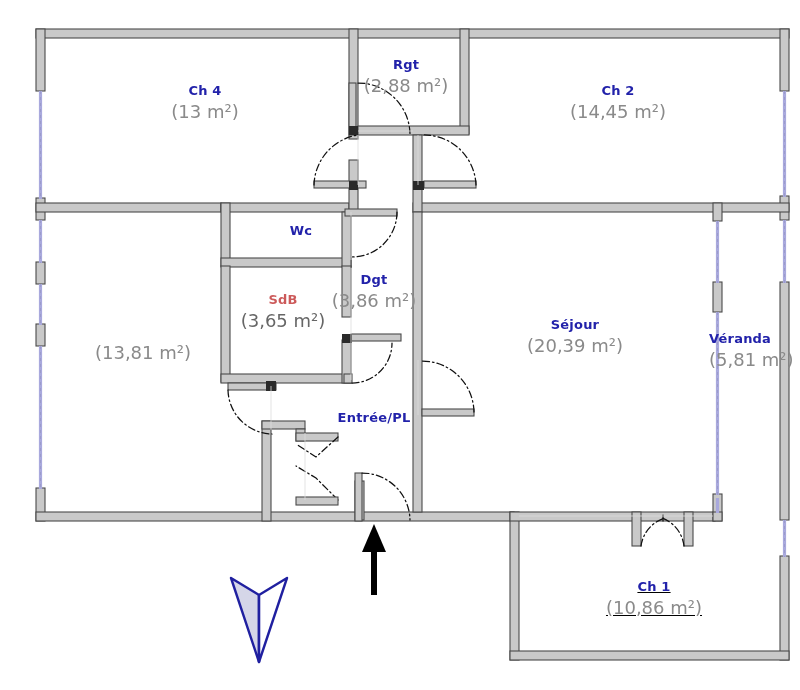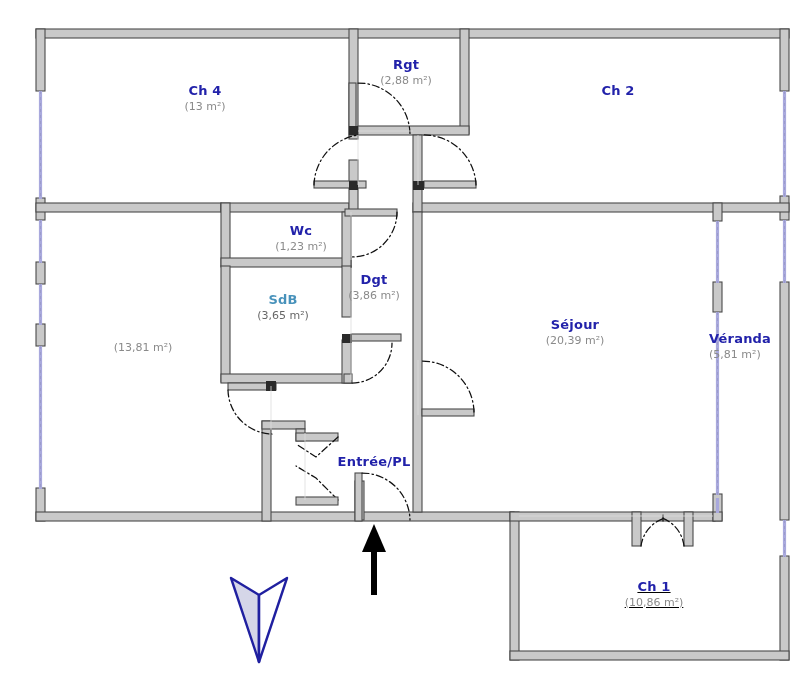--- a/index.html
+++ b/index.html
@@ -3,22 +3,22 @@
 <meta charset="utf-8">
 <title>Plan</title>
 <style>
   html,body{margin:0;padding:0;background:#ffffff;}
   body{width:800px;height:690px;overflow:hidden;
        font-family:"DejaVu Sans","Liberation Sans",sans-serif;}
   #plan{position:relative;width:800px;height:690px;background:#ffffff;}
   svg#floorplan{position:absolute;left:0;top:0;width:800px;height:690px;display:block;}
   .lbl{position:absolute;text-align:center;white-space:nowrap;line-height:1.35;pointer-events:none;}
   .lbl .rn{display:block;font-weight:bold;font-size:13px;color:#2222aa;letter-spacing:.2px;}
-  .lbl .ra{display:block;font-size:11px;color:#8a8a8a;}
-  .lbl.faded .rn{color:#0369a1;opacity:.72;}
+  .lbl .ra{display:block;font-size:18px;color:#8a8a8a;}
+  .lbl.faded .rn{color:#b91c1c;opacity:.72;}
   .lbl.faded .ra{color:#404040;opacity:.8;}
   .lbl.clip{text-align:left;}
 </style>
 </head>
 <body>
 
 <div id="plan">
 
   <svg id="floorplan" viewBox="0 0 800 690">
     <defs>
@@ -193,45 +193,45 @@
       <div class="lbl" style="left: 115px; top: 82px; width: 180px;">
         <span class="rn">Ch 4</span>
         <span class="ra">(13 m²)</span>
       </div>
       <div class="lbl" style="left: 316px; top: 56px; width: 180px;">
         <span class="rn">Rgt</span>
         <span class="ra">(2,88 m²)</span>
       </div>
       <div class="lbl" style="left: 528px; top: 82px; width: 180px;">
         <span class="rn">Ch 2</span>
+        <span class="ra">(14,45 m²)</span>
       </div>
       <div class="lbl" style="left: 211px; top: 210px; width: 180px; margin-top: 12px;">
         <span class="rn">Wc</span>
-        <span class="ra">(1,23 m²)</span>
       </div>
       <div class="lbl" style="left: 284px; top: 271px; width: 180px;">
         <span class="rn">Dgt</span>
         <span class="ra">(3,86 m²)</span>
       </div>
       <div class="lbl faded" style="left: 193px; top: 291px; width: 180px;">
         <span class="rn">SdB</span>
         <span class="ra">(3,65 m²)</span>
       </div>
       <div class="lbl" style="left: 53px; top: 341px; width: 180px;">
         <span class="ra">(13,81 m²)</span>
       </div>
       <div class="lbl" style="left: 485px; top: 316px; width: 180px;">
         <span class="rn">Séjour</span>
         <span class="ra">(20,39 m²)</span>
       </div>
       <div class="lbl clip" style="left: 709px; top: 330px; width: 96px; overflow: hidden;">
         <span class="rn">Véranda</span>
         <span class="ra">(5,81 m²)</span>
       </div>
-      <div class="lbl" style="left: 284px; top: 409px; width: 180px; margin-top: 44px;">
+      <div class="lbl" style="left: 284px; top: 409px; width: 180px;">
         <span class="rn">Entrée/PL</span>
       </div>
       <div class="lbl" style="left: 564px; top: 578px; width: 180px; text-decoration: underline;">
         <span class="rn">Ch 1</span>
         <span class="ra">(10,86 m²)</span>
       </div>
     </div>
 
 </div>
 

